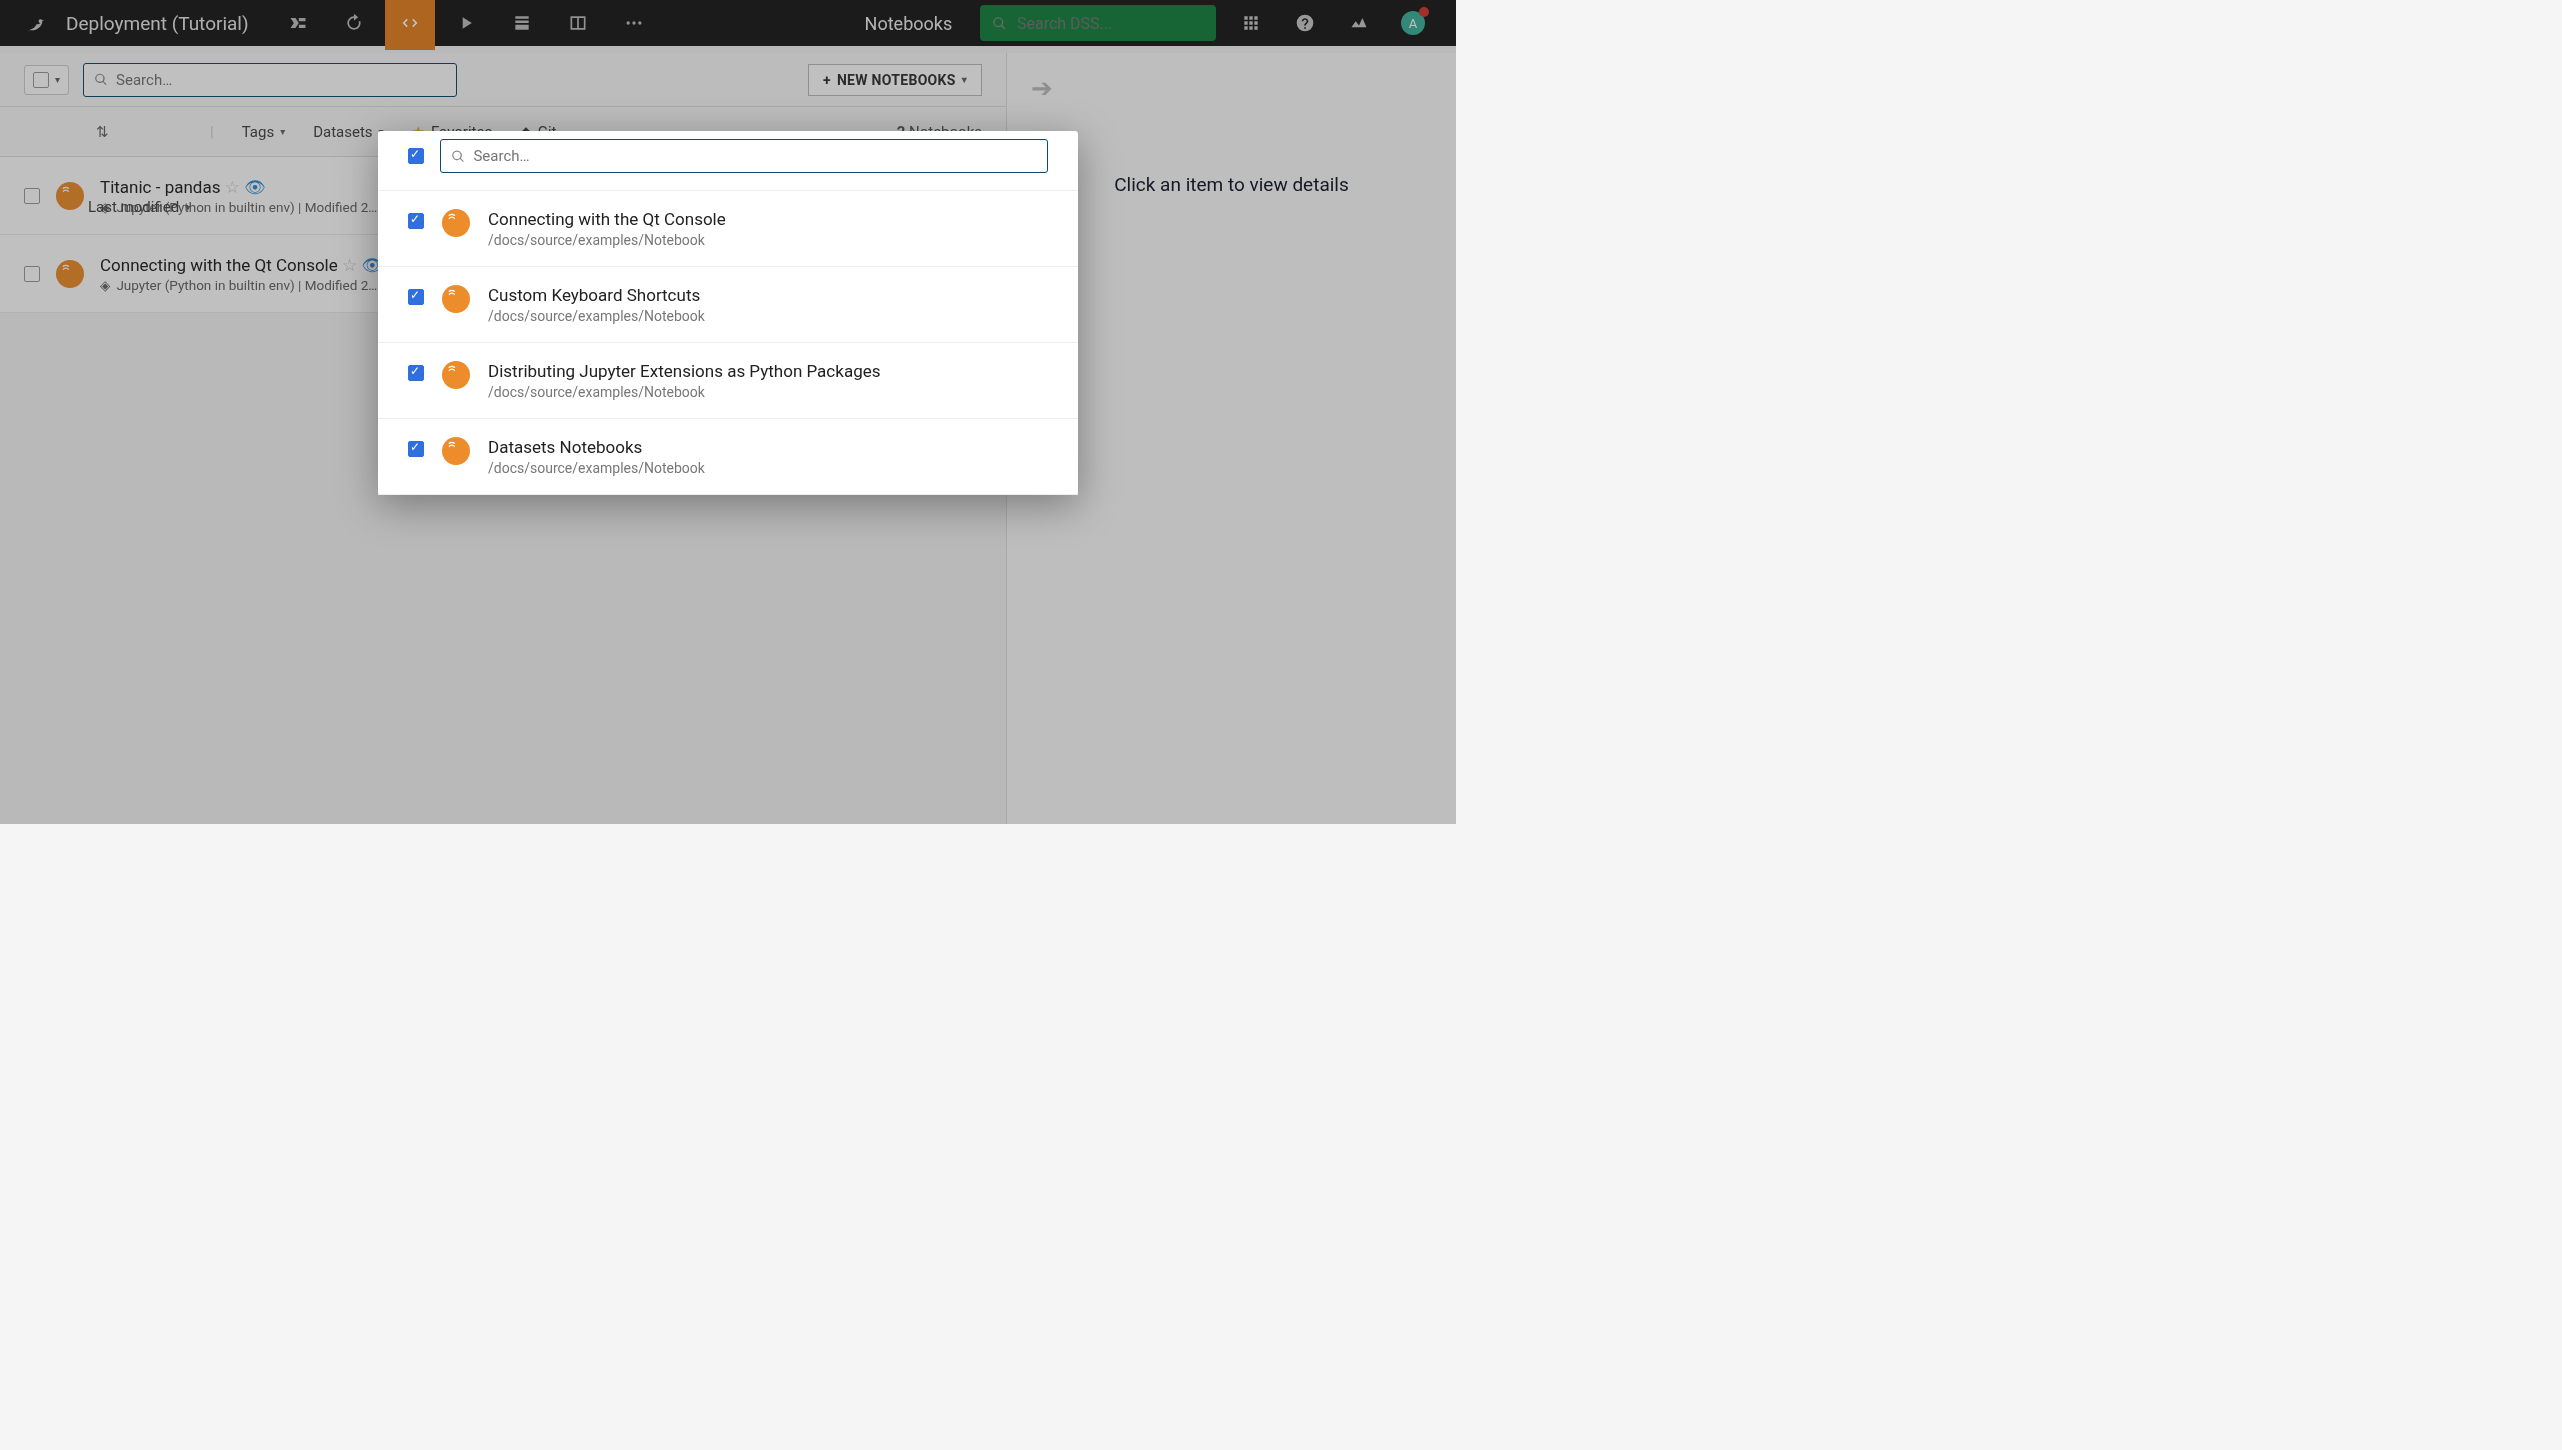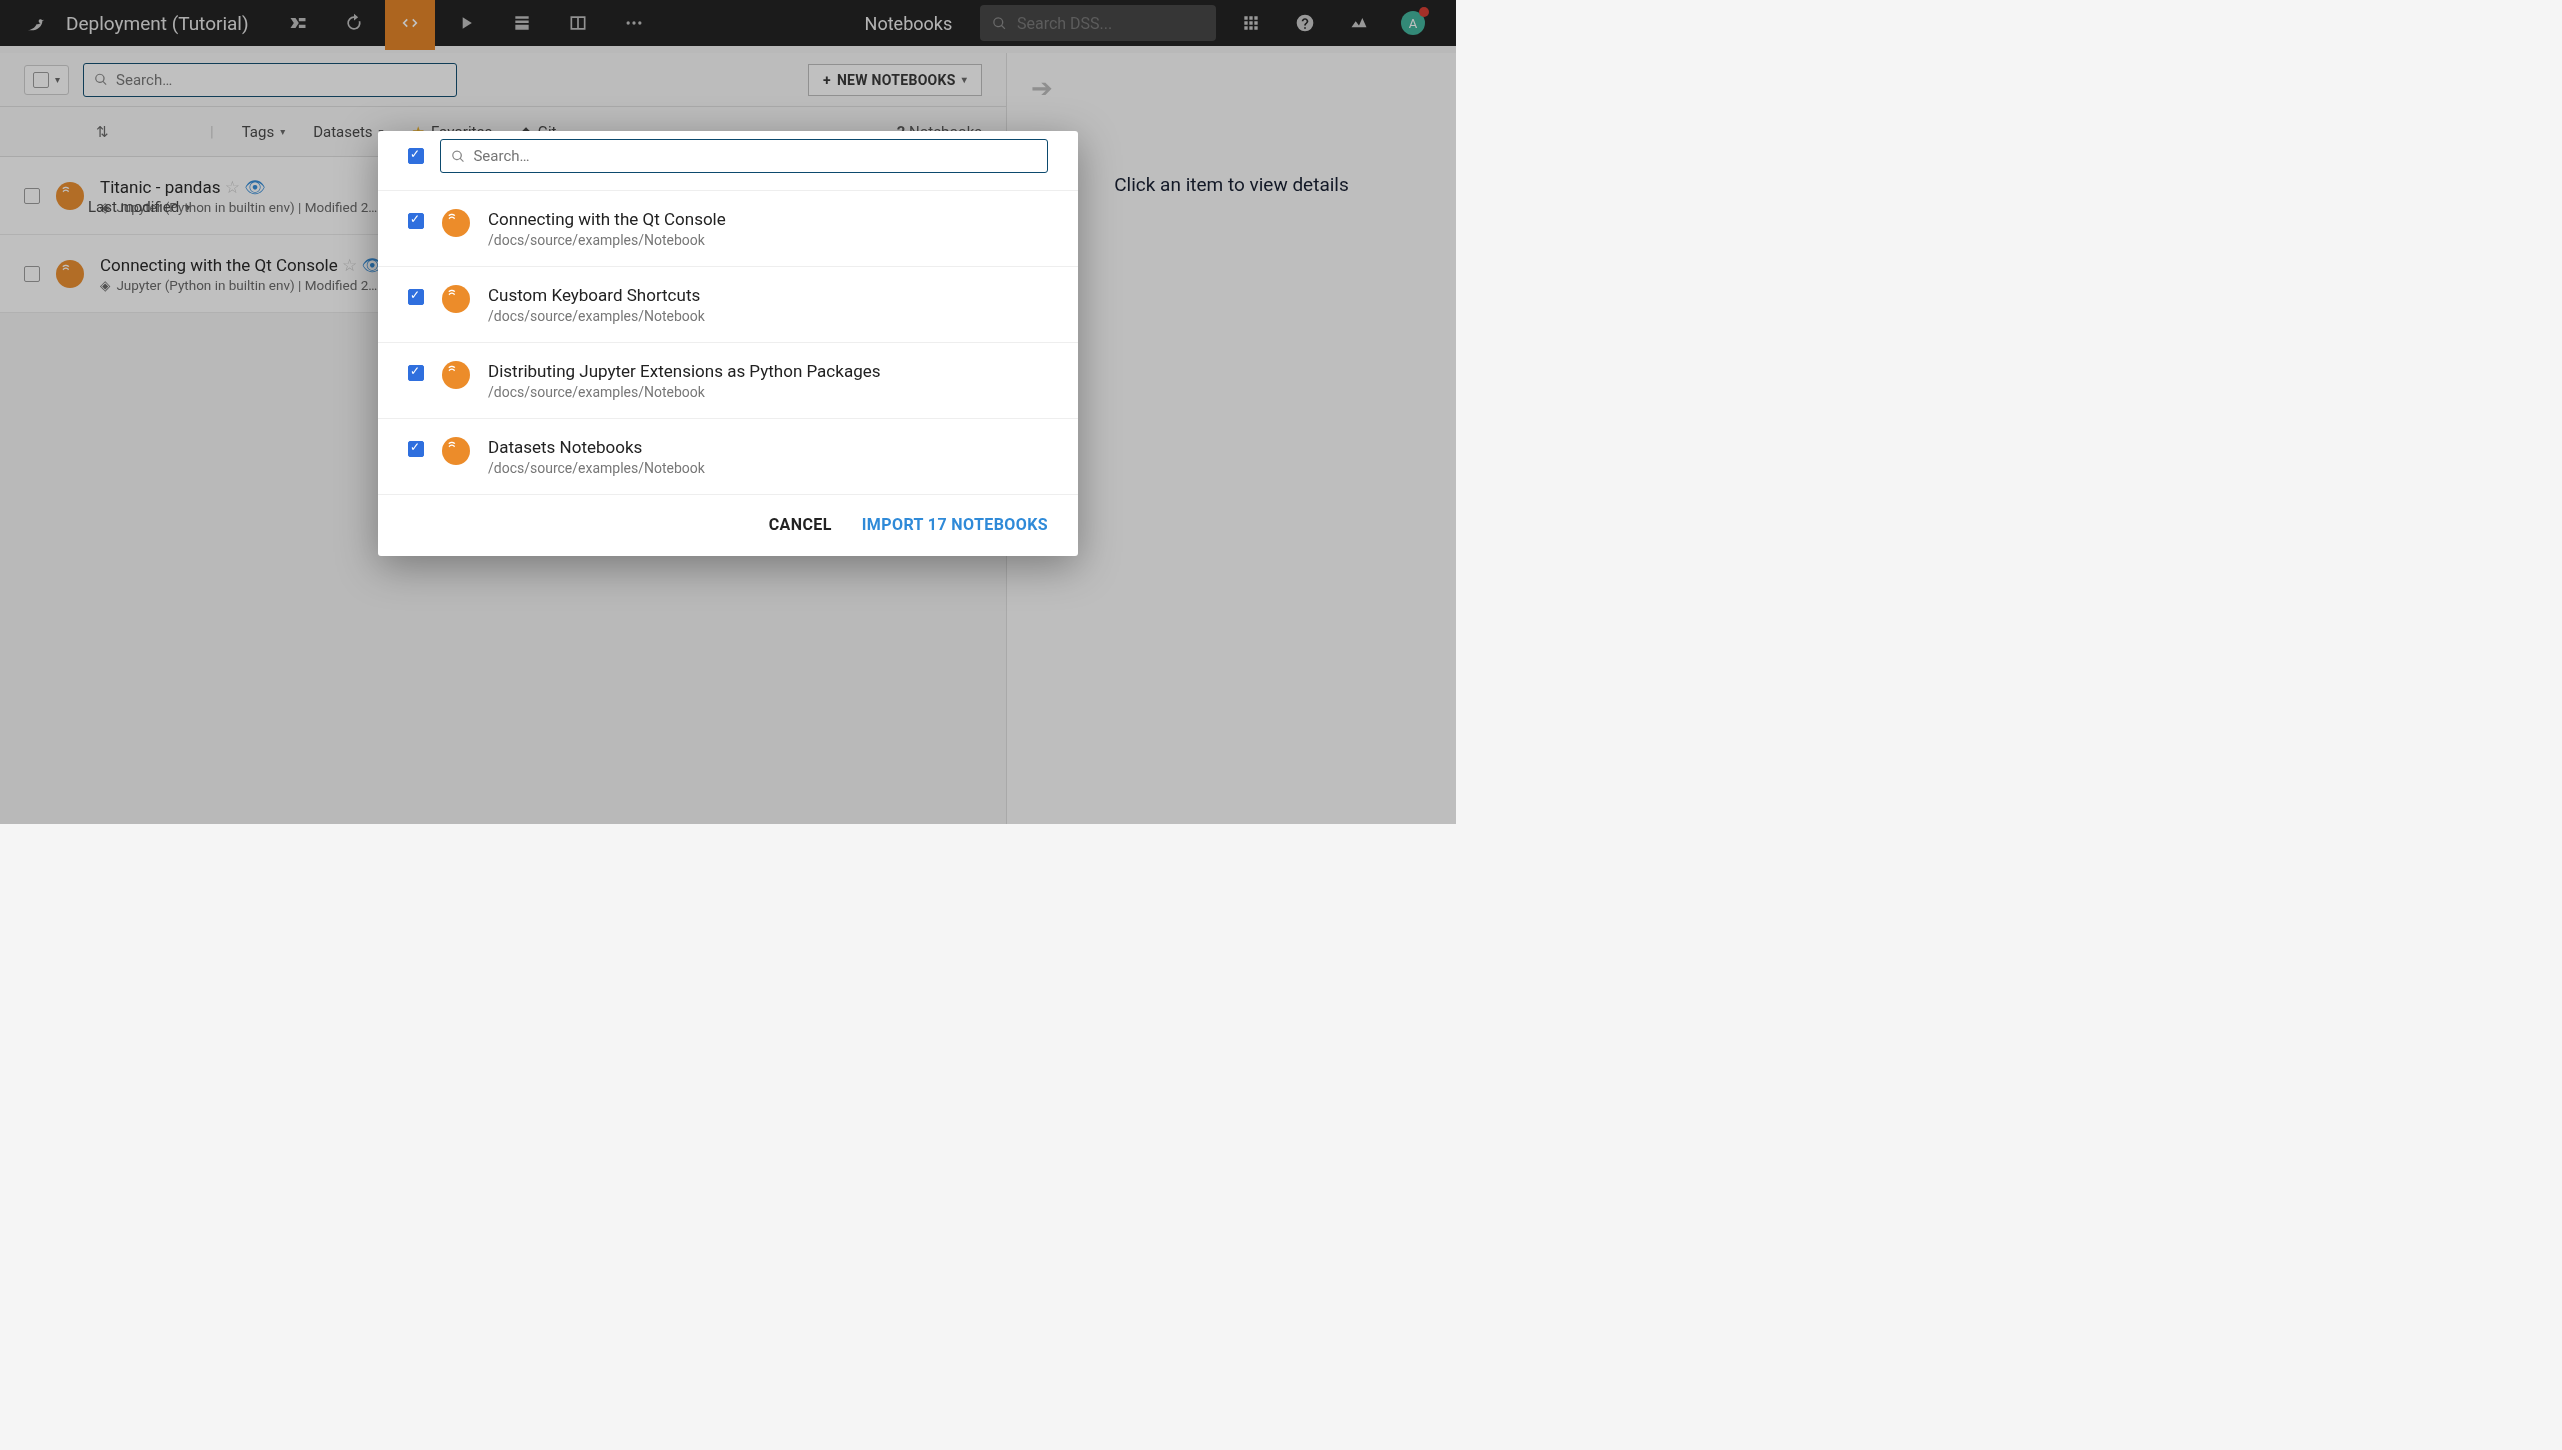--- a/index.html
+++ b/index.html
@@ -6,21 +6,21 @@
   body{background:#f5f5f5;width:1456px;height:824px;overflow:hidden;position:relative}
   
   .topbar{height:46px;background:#1b1b1b;color:#ddd;display:flex;align-items:center;padding:0 24px;gap:6px}
   .bird{width:22px;height:22px;fill:#ccc;margin-right:14px}
   .proj-title{font-size:19px;color:#e6e6e6;margin-right:18px}
   .tb-btn{width:50px;height:53px;display:flex;align-items:center;justify-content:center;color:#bfbfbf}
   .tb-btn.active{background:#e58220;color:#fff}
   .tb-btn svg{width:20px;height:20px;fill:currentColor}
   .tb-label{font-size:18px;color:#eee;margin:0 auto 0 200px}
   .spacer{flex:1}
-  .search-dss{display:flex;align-items:center;background:#404040;border-radius:4px;height:36px;width:236px;padding:0 12px;color:#888}
+  .search-dss{display:flex;align-items:center;background:#15803d;border-radius:4px;height:36px;width:236px;padding:0 12px;color:#888}
   .search-dss input{background:transparent;border:0;color:#ccc;font-size:16px;margin-left:10px;width:170px;outline:none}
   .tb-right-icon{width:38px;height:38px;display:flex;align-items:center;justify-content:center;color:#c9c9c9;margin-left:10px}
   .tb-right-icon svg{width:20px;height:20px;fill:currentColor}
   .avatar{width:24px;height:24px;border-radius:50%;background:#3cb39a;color:#fff;display:flex;align-items:center;justify-content:center;font-size:13px;position:relative}
   .avatar .dot{position:absolute;top:-4px;right:-4px;width:10px;height:10px;border-radius:50%;background:#d7382d}
   
   .subbar{height:54px;background:#fafafa;border-bottom:1px solid #e0e0e0;display:flex;align-items:center;padding:0 24px;gap:14px}
   .chk{width:16px;height:16px;border:1px solid #9a9a9a;border-radius:2px;background:#fff}
   .chk.blue{background:#2f6fde;border-color:#2f6fde;position:relative}
   .chk.blue:after{content:"✓";color:#fff;font-size:12px;position:absolute;left:1px;top:-2px}
@@ -256,17 +256,13 @@
     </div>
     <div class="mrow">
       <div class="chk blue"></div>
       <div class="nb-icon">ꩰ</div>
       <div>
           <div class="mt">Datasets Notebooks</div>
           <div class="mp">/docs/source/examples/Notebook</div>
         </div>
     </div>
   </div>
-  <div class="modal-f">
-    <button class="btn-cancel">CANCEL</button>
-    <button class="btn-import">IMPORT 17 NOTEBOOKS</button>
-  </div>
 </div>
 
 </body></html>

